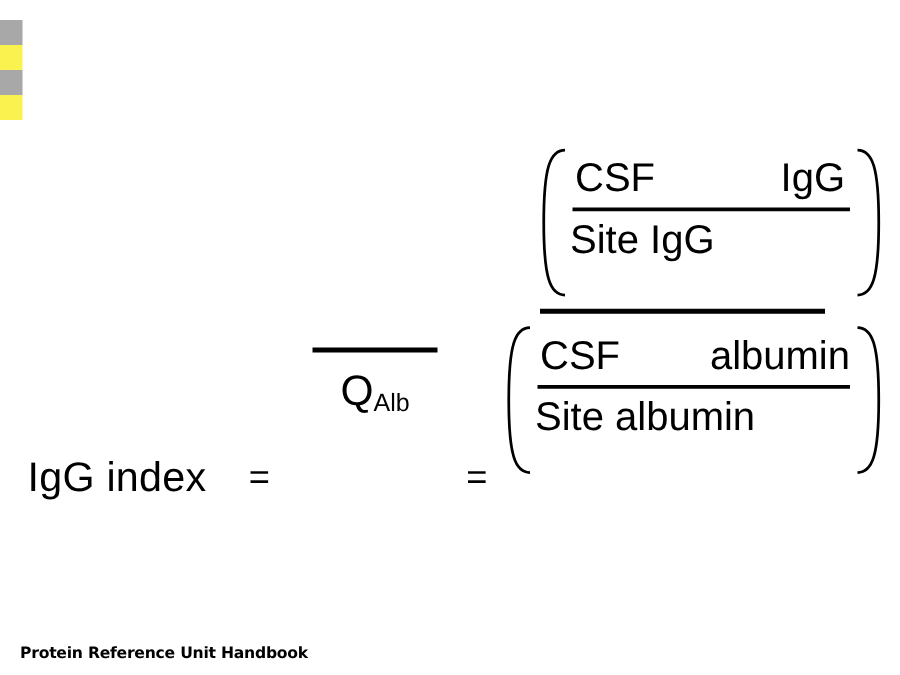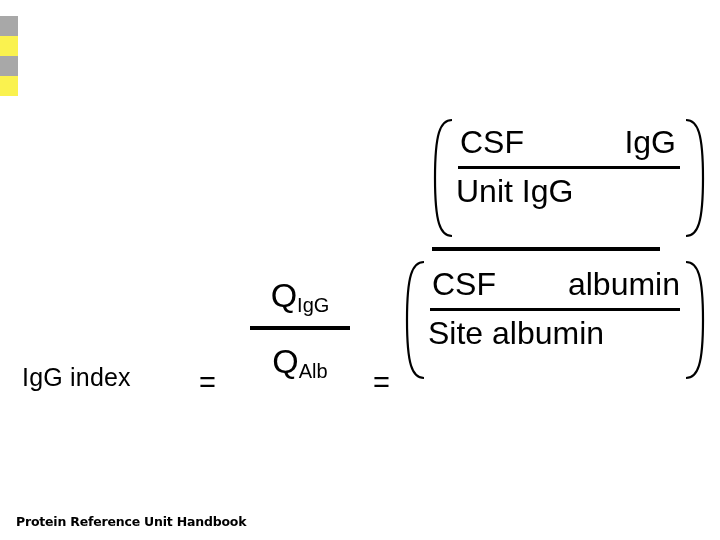--- a/index.html
+++ b/index.html
@@ -37,21 +37,21 @@
     left: 0px;
     top: 110px;
     width: 720px;
     height: 340px;
   }
 
   .lhs-label {
     position: absolute;
     left: 22px;
     top: 255px;
-    font-size: 25px;
+    font-size: 33px;
     line-height: 1;
     letter-spacing: 0.2px;
     white-space: nowrap;
   }
 
   .eq-sign-1 {
     position: absolute;
     left: 199px;
     top: 258px;
     font-size: 29px;
@@ -200,23 +200,20 @@
     <div class="mark" style="background:#faf24f"></div>
   </div>
 
   <div id="equation">
 
     <div class="lhs-label">IgG index</div>
 
     <div class="eq-sign-1">=</div>
 
     <div id="q-fraction">
-      <div class="q-term q-num">
-        <span>Q</span><span class="sub">IgG</span>
-      </div>
       <div class="q-bar"></div>
       <div class="q-term q-den">
         <span>Q</span><span class="sub">Alb</span>
       </div>
     </div>
 
     <div class="eq-sign-2">=</div>
 
     <div id="big-fraction">
 
@@ -226,21 +223,21 @@
             <path d="M20 2 C8 2 3 16 3 60 C3 104 8 118 20 118" fill="none" stroke="#000" stroke-width="2.2"></path>
           </svg>
         </div>
         <div class="inner-frac">
           <div class="inner-row frac-top-igg">
             <span class="lead">CSF</span>
             <span>IgG</span>
           </div>
           <div class="inner-bar"></div>
           <div class="inner-row single">
-            <span>Unit IgG</span>
+            <span>Site IgG</span>
           </div>
         </div>
         <div class="paren">
           <svg viewBox="0 0 22 120" preserveAspectRatio="none" aria-hidden="true">
             <path d="M2 2 C14 2 19 16 19 60 C19 104 14 118 2 118" fill="none" stroke="#000" stroke-width="2.2"></path>
           </svg>
         </div>
       </div>
 
       <div class="big-bar"></div>

